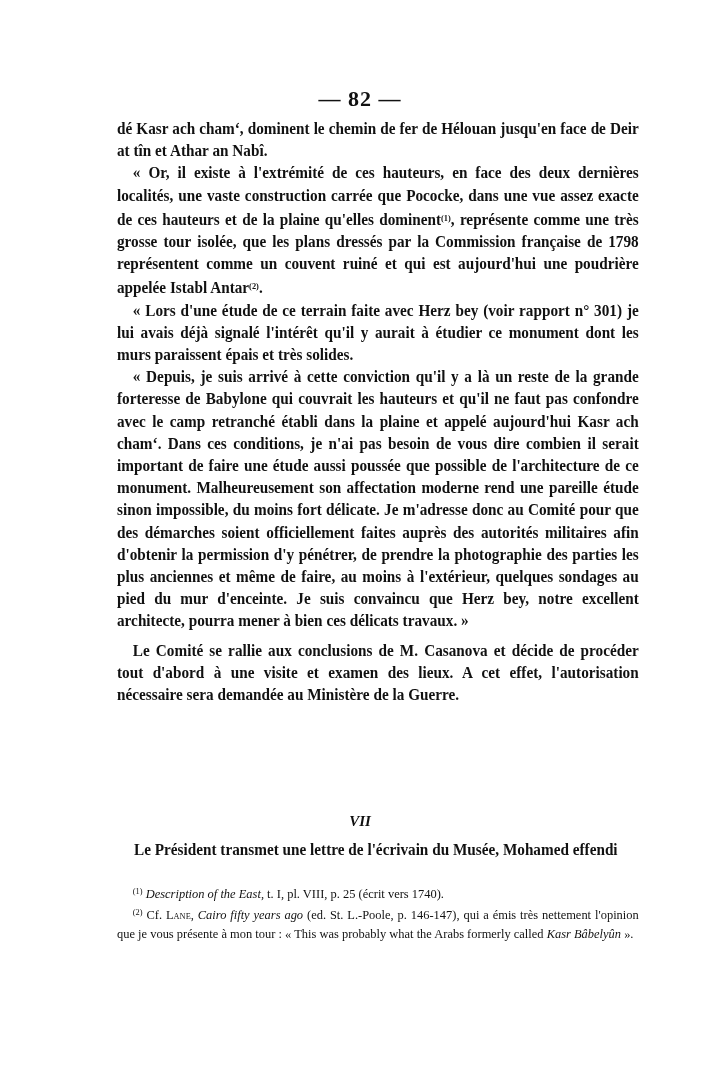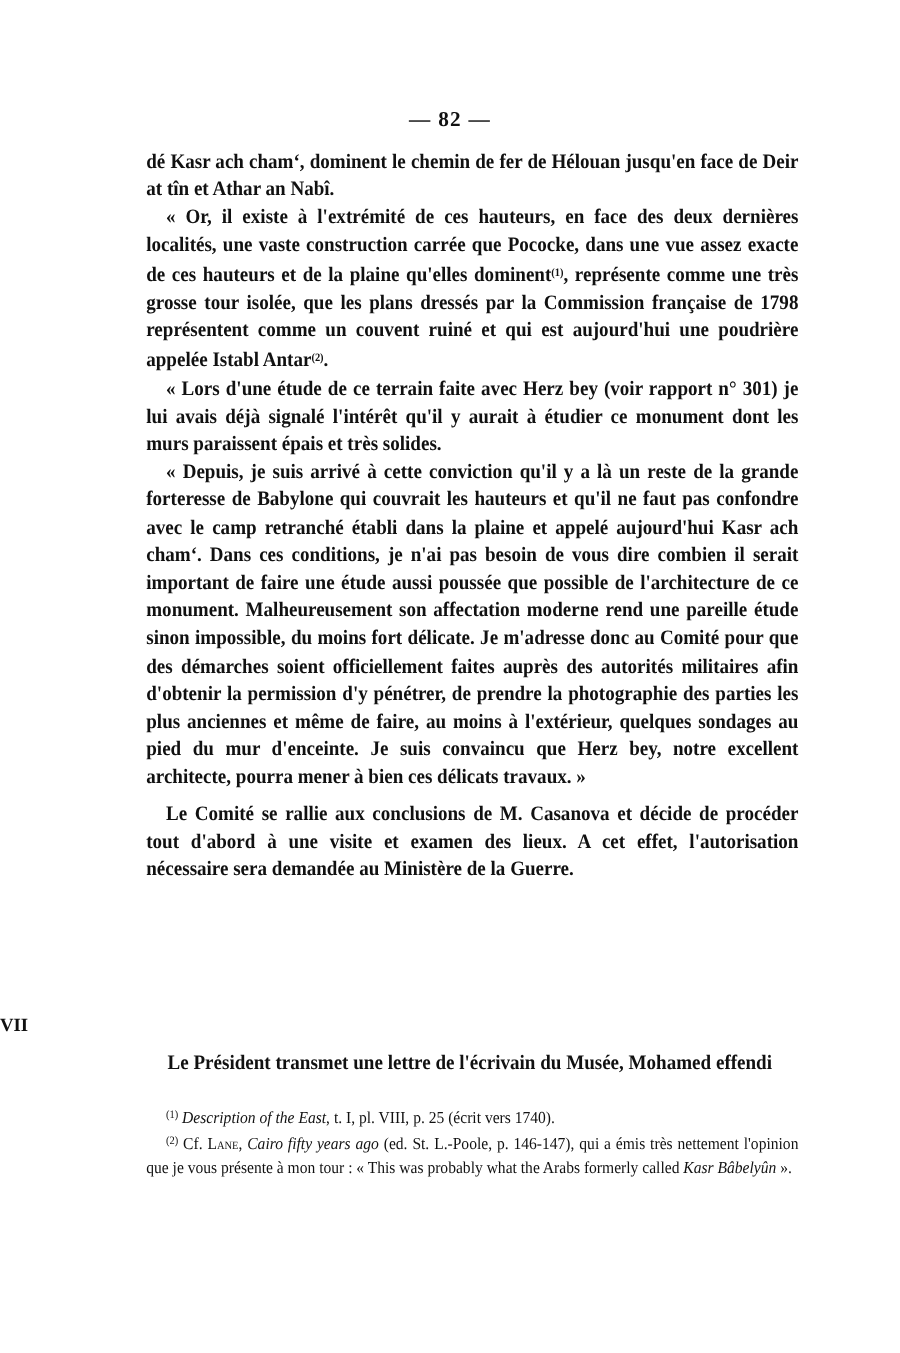--- a/index.html
+++ b/index.html
@@ -1,27 +1,27 @@
 <!DOCTYPE html>
 <html><head>
 <meta charset="utf-8">
 <style>
   html, body { margin:0; padding:0; background:#ffffff; }
   body { width:720px; height:1082px; position:relative; overflow:hidden;
          font-family:"Liberation Serif","DejaVu Serif",serif; color:#111; }
   .page-number { position:absolute; top:86px; left:0; width:720px; text-align:center;
-                 font-size:17px; font-weight:bold; letter-spacing:1px; }
+                 font-size:22px; font-weight:bold; letter-spacing:1px; }
   .body-text { position:absolute; left:117px; width:522px; top:118px;
                font-size:16.4px; line-height:22.2px; font-weight:bold; text-align:justify;
                transform:scaleX(0.93); transform-origin:left top; width:561px; }
   .body-text p { margin:0; }
   .indent { text-indent:17px; }
   .gap-before { margin-top:7px !important; }
-  .section-heading { position:absolute; top:813px; left:0; width:720px; 
-                     font-size:15px; font-weight:bold; }
+  .section-heading { position:absolute; top:813px; left:0; width:720px; text-align:center;
+                     font-size:15px; font-weight:bold;font-style:italic; }
   .section-line { position:absolute; top:840px; left:134px; width:561px;
                   font-size:16.4px; font-weight:bold; transform:scaleX(0.93); transform-origin:left top; white-space:nowrap; }
   .footnotes { position:absolute; top:882px; left:117px; width:561px;
                font-size:13.4px; line-height:19px; text-align:justify;
                transform:scaleX(0.93); transform-origin:left top; }
   .footnotes p { margin:0; }
   .footnotes .indent { text-indent:17px; }
   sup { font-size:9px; vertical-align:4px; }
   .sc { font-variant:small-caps; }
 </style>

